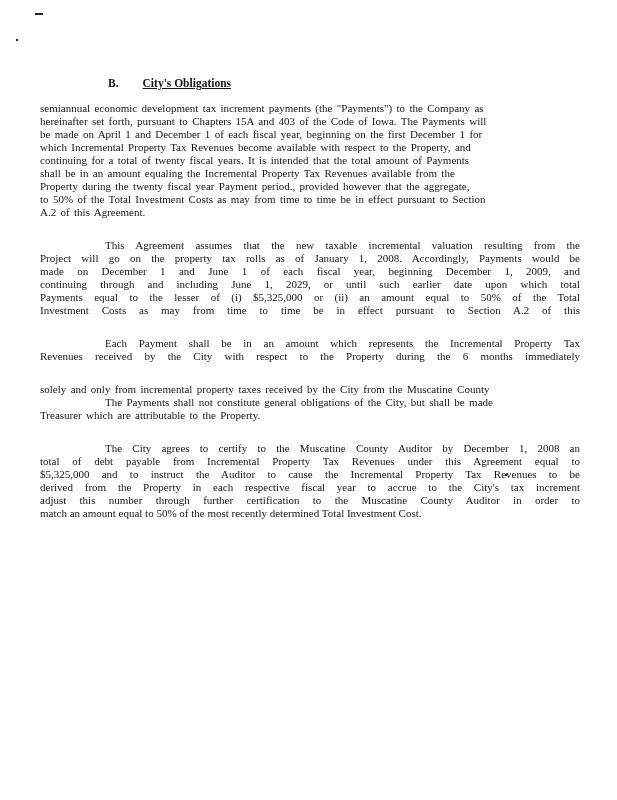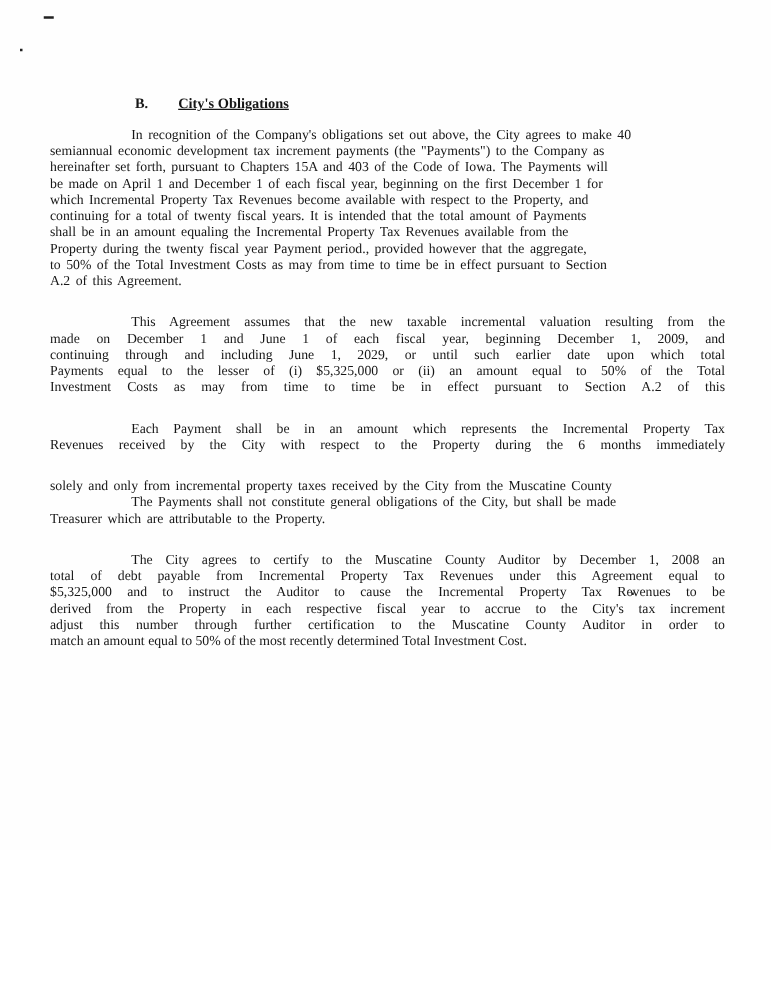--- a/index.html
+++ b/index.html
@@ -68,33 +68,33 @@
   <div class="mark m2"></div>
   <div class="mark m3"></div>
   <div class="mark m4"></div>
 
   <div class="content">
     <div class="heading">
       <span class="hlabel">B.</span><span class="htitle">City's Obligations</span>
     </div>
     <div>
         <div class="para">
-          <div class="line first ws">In recognition of the Company's obligations set out above, the City agrees to make 40</div>
           <div class="line ws">semiannual economic development tax increment payments (the "Payments") to the Company as</div>
           <div class="line ws">hereinafter set forth, pursuant to Chapters 15A and 403 of the Code of Iowa. The Payments will</div>
           <div class="line ws">be made on April 1 and December 1 of each fiscal year, beginning on the first December 1 for</div>
           <div class="line ws">which Incremental Property Tax Revenues become available with respect to the Property, and</div>
           <div class="line ws">continuing for a total of twenty fiscal years. It is intended that the total amount of Payments</div>
           <div class="line ws">shall be in an amount equaling the Incremental Property Tax Revenues available from the</div>
           <div class="line ws">Property during the twenty fiscal year Payment period., provided however that the aggregate,</div>
           <div class="line ws">to 50% of the Total Investment Costs as may from time to time be in effect pursuant to Section</div>
           <div class="line ws">A.2 of this Agreement.</div>
         </div>
         <div class="para">
           <div class="line first jl">This Agreement assumes that the new taxable incremental valuation resulting from the</div>
+          <div class="line jl">Project will go on the property tax rolls as of January 1, 2008. Accordingly, Payments would be</div>
           <div class="line jl">made on December 1 and June 1 of each fiscal year, beginning December 1, 2009, and</div>
           <div class="line jl">continuing through and including June 1, 2029, or until such earlier date upon which total</div>
           <div class="line jl">Payments equal to the lesser of (i) $5,325,000 or (ii) an amount equal to 50% of the Total</div>
           <div class="line jl">Investment Costs as may from time to time be in effect pursuant to Section A.2 of this</div>
         </div>
         <div class="para">
           <div class="line first jl">Each Payment shall be in an amount which represents the Incremental Property Tax</div>
           <div class="line jl">Revenues received by the City with respect to the Property during the 6 months immediately</div>
         </div>
         <div class="para">

